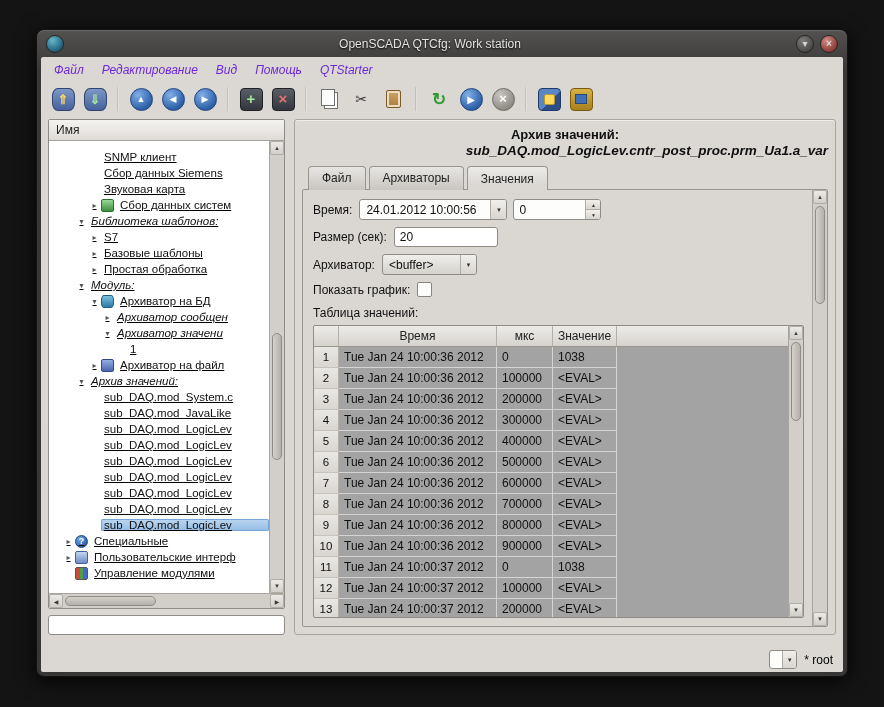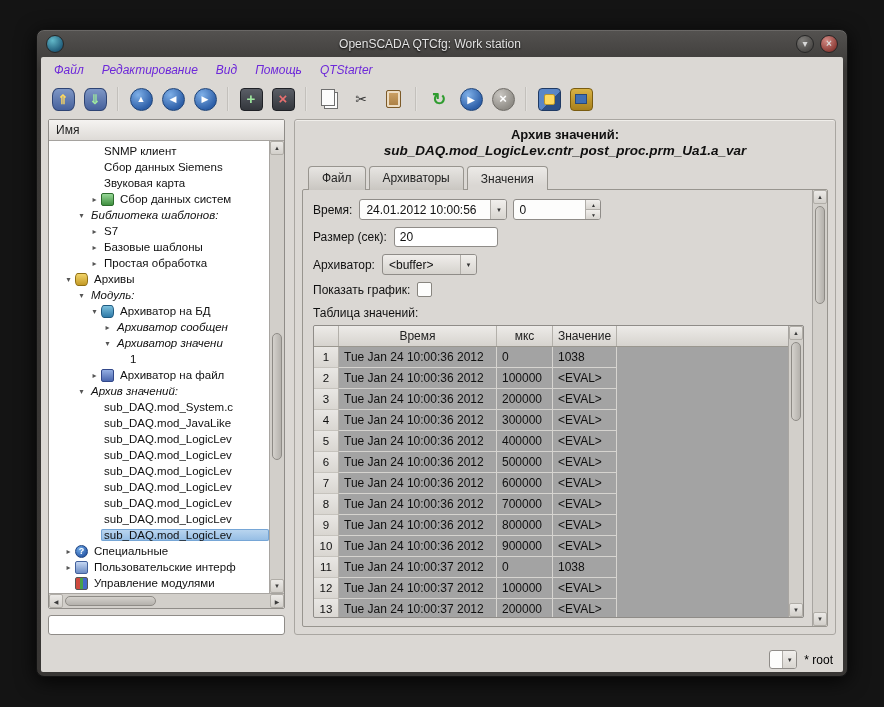--- a/index.html
+++ b/index.html
@@ -70,21 +70,21 @@
   .icon-vision::before{ content:""; width:10px; height:8px; background:#3f6fb4; border:1px solid #28497a; }
 
   
   .main{ flex:1; display:flex; gap:9px; padding:0 7px; min-height:0; margin-bottom:12px; }
 
   
   .left-col{ width:237px; flex:none; display:flex; flex-direction:column; min-height:0; }
   .tree-frame{ flex:1; display:flex; flex-direction:column; background:#fff; border:1px solid #8f8c88; border-radius:2px; min-height:0; overflow:hidden; }
   .tree-header-label{ font-size:12px; padding:3px 7px; background:linear-gradient(#f5f3f1,#dedbd7); border-bottom:1px solid #a5a29e; color:#222; }
   .tree-body{ flex:1; display:flex; min-height:0; }
-  .tree-items{ flex:1; overflow:hidden; padding-top:2px; min-width:0; }
+  .tree-items{ flex:1; overflow:hidden; padding-top:8px; min-width:0;text-decoration:underline; }
   .tree-row{ display:flex; align-items:center; height:16px; white-space:nowrap; overflow:hidden; }
   .t-indent{ flex:none; height:1px; }
   .expander{ flex:none; width:13px; text-align:center; font-size:8px; color:#555; }
   .exp-open::before{ content:"▾"; }
   .exp-closed::before{ content:"▸"; }
   .t-icon{ flex:none; width:13px; height:13px; margin-right:3px; border-radius:2px; display:flex; align-items:center; justify-content:center; }
   .t-label{ flex:1; font-size:11.5px; color:#101010; padding:0 3px; overflow:hidden; }
   .t-label.italic{ font-style:italic; }
   .tree-row.selected .t-label{
     background:linear-gradient(#bcd7f0,#93bce4);
@@ -110,21 +110,21 @@
   .sb-thumb{ position:absolute; left:2px; right:2px; border-radius:6px; background:linear-gradient(90deg,#d4d1cc,#b4b1ac); border:1px solid #8e8b86; }
   .sb-track-h{ flex:1; position:relative; }
   .sb-thumb-h{ position:absolute; top:2px; bottom:2px; border-radius:6px; background:linear-gradient(#d4d1cc,#b4b1ac); border:1px solid #8e8b86; }
 
   .left-input{ margin-top:6px; height:20px; flex:none; background:#fff; border:1px solid #8f8c88; border-radius:3px; font-size:12px; padding:0 5px; font-family:inherit; outline:none; }
 
   
   .right-panel{ flex:1; display:flex; flex-direction:column; border:1px solid #a9a6a1; border-radius:3px;
     background:#dbd8d4; padding:5px 7px 7px; min-width:0; box-shadow:inset 0 1px 0 #f0eeea; }
   .panel-title1{ font-size:13px; font-weight:bold; text-align:center; margin-top:2px; color:#101010; }
-  .panel-title2{ font-size:13.5px; font-weight:bold; font-style:italic; text-align:center; margin:1px 0 7px; color:#101010; }
+  .panel-title2{ font-size:13.5px; font-weight:bold; font-style:italic; text-align:right; margin:1px 0 7px; color:#101010; }
   .tabs{ flex:none; display:flex; padding-left:6px; position:relative; z-index:2; }
   .tab{ font-size:12px; padding:4px 13px; background:linear-gradient(#e7e5e2,#c9c6c1); border:1px solid #98958f; border-bottom:none;
     border-radius:4px 4px 0 0; margin-right:3px; position:relative; top:1px; color:#222; }
   .tab.active{ background:linear-gradient(#eceae7,#dad7d3 80%); padding-top:5px; }
   .tab-content{ flex:1; display:flex; border:1px solid #98958f; border-radius:2px; background:#dad7d3; min-height:0; }
   .tab-inner{ flex:1; display:flex; flex-direction:column; padding:9px 8px 8px 10px; min-width:0; }
 
   .frow{ flex:none; display:flex; align-items:center; margin-bottom:7px; }
   .flabel{ font-size:12px; color:#101010; margin-right:7px; }
   .combo{ display:inline-flex; align-items:center; height:21px; background:#fdfdfc; border:1px solid #8f8c88; border-radius:3px; overflow:hidden; }
@@ -284,26 +284,20 @@
                   <span class="t-indent" style="width: 39px;"></span>
                   <span class="expander exp-closed"></span>
                   <span class="t-label">Базовые шаблоны</span>
                 </div>
                 <div class="tree-row">
                   <span class="t-indent" style="width: 39px;"></span>
                   <span class="expander exp-closed"></span>
                   <span class="t-label">Простая обработка</span>
                 </div>
                 <div class="tree-row">
-                  <span class="t-indent" style="width: 13px;"></span>
-                  <span class="expander exp-open"></span>
-                  <span class="t-icon icon-archives-icon"></span>
-                  <span class="t-label">Архивы</span>
-                </div>
-                <div class="tree-row">
                   <span class="t-indent" style="width: 26px;"></span>
                   <span class="expander exp-open"></span>
                   <span class="t-label italic">Модуль:</span>
                 </div>
                 <div class="tree-row">
                   <span class="t-indent" style="width: 39px;"></span>
                   <span class="expander exp-open"></span>
                   <span class="t-icon icon-db-archiver-icon"></span>
                   <span class="t-label">Архиватор на БД</span>
                 </div>

